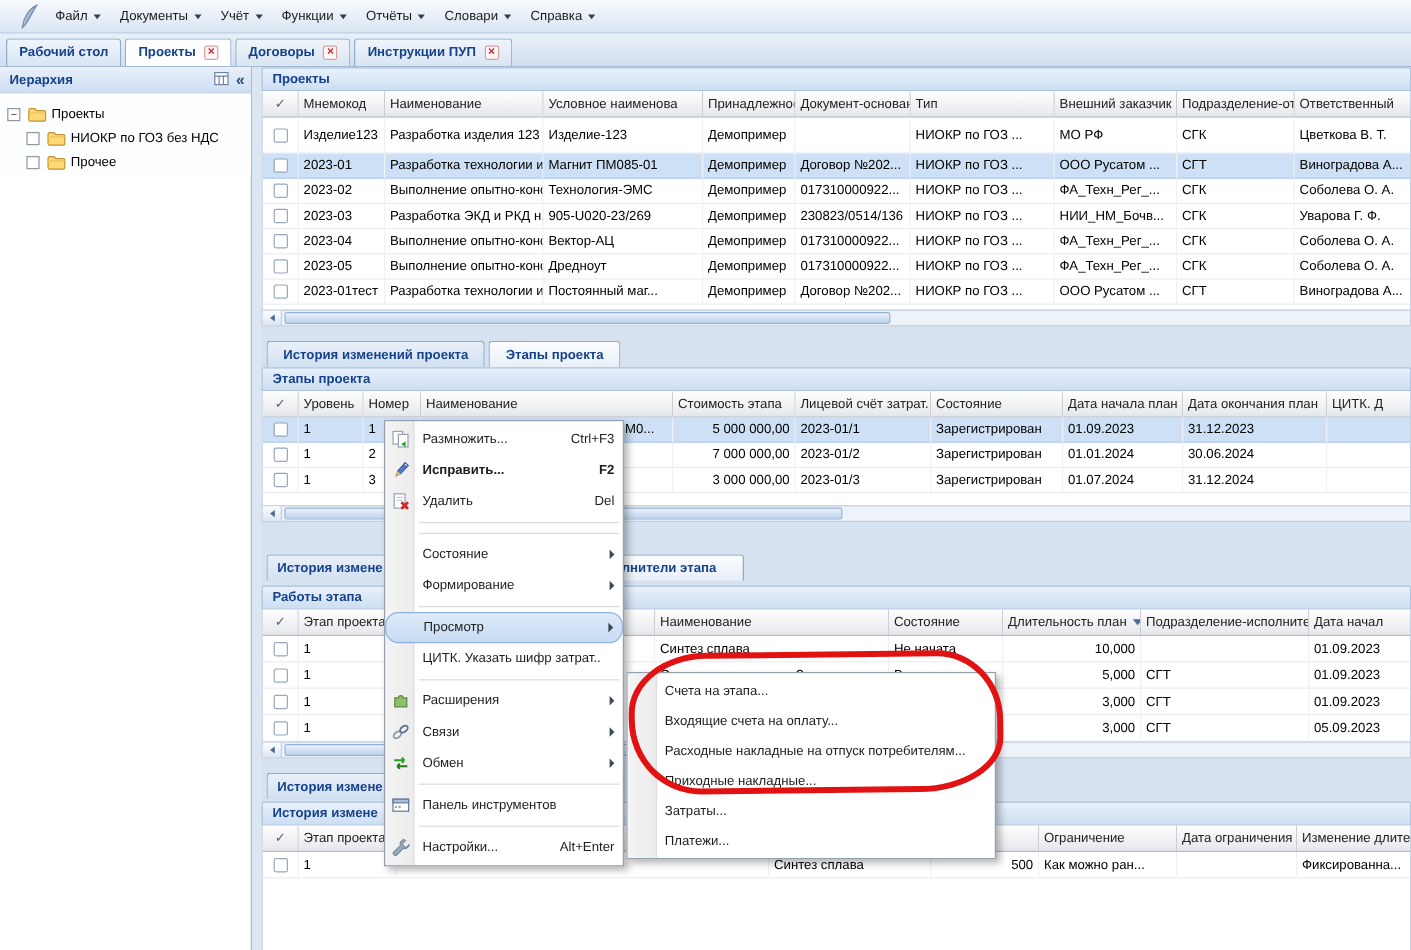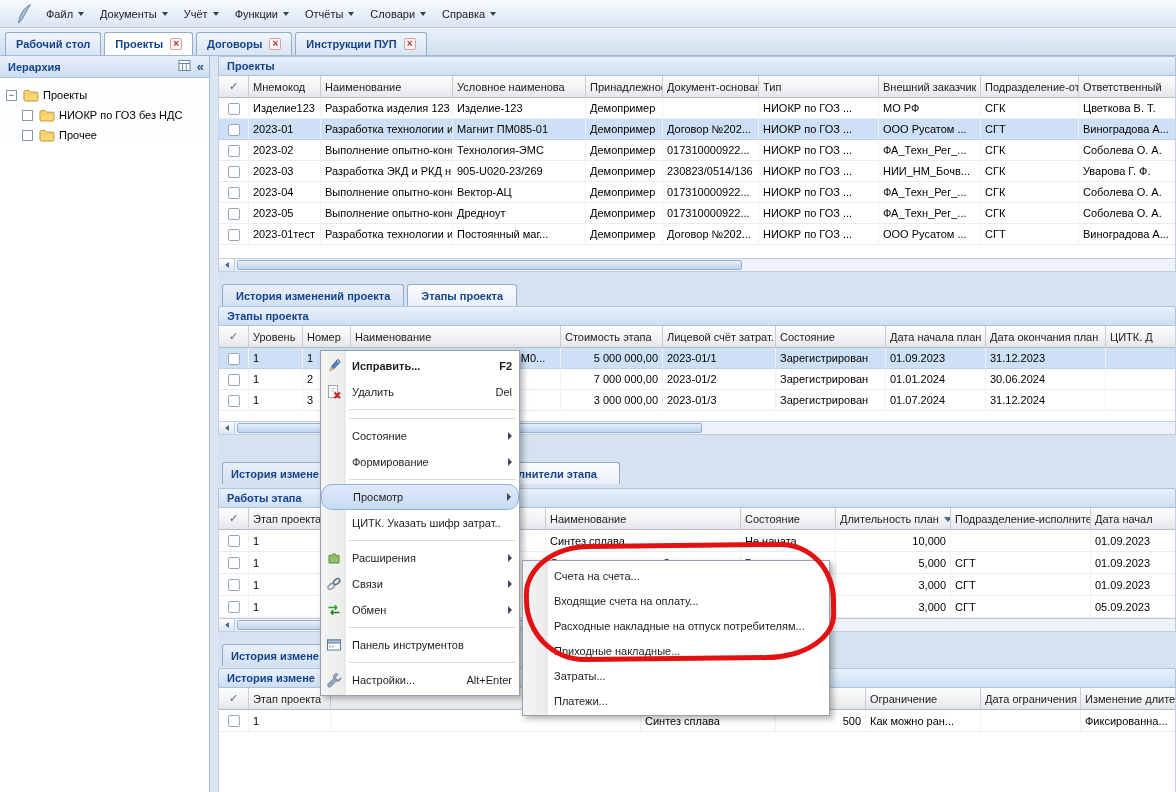--- a/index.html
+++ b/index.html
@@ -203,21 +203,21 @@
               <th><span>Условное наименова</span></th>
               <th><span>Принадлежность</span></th>
               <th><span>Документ-основан</span></th>
               <th><span>Тип</span></th>
               <th><span>Внешний заказчик</span></th>
               <th><span>Подразделение-от</span></th>
               <th><span>Ответственный</span></th>
             </tr>
           </thead>
           <tbody>
-            <tr class="grid-row" style="height: 21px;">
+            <tr class="grid-row" style="height: 30px;">
               <td class="check-col"><span class="checkbox"></span></td>
               <td>Изделие123</td>
               <td>Разработка изделия 123</td>
               <td>Изделие-123</td>
               <td>Демопример</td>
               <td></td>
               <td>НИОКР по ГОЗ ...</td>
               <td>МО РФ</td>
               <td>СГК</td>
               <td>Цветкова В. Т.</td>
@@ -523,20 +523,31 @@
               <td>Как можно ран...</td>
               <td></td>
               <td>Фиксированна...</td>
             </tr>
           </tbody>
         </table>
     </div>
   </div>
 
   <div class="context-menu" id="context-menu">
+      <div class="menu-item">
+        <span class="menu-icon">
+          <svg width="16" height="16" viewBox="0 0 16 16">
+            <rect x="1.5" y="1.5" width="8" height="10.5" fill="#fff" stroke="#98a2ae"></rect>
+            <rect x="6" y="4" width="8" height="10.5" fill="#fff" stroke="#98a2ae"></rect>
+            <path d="M8.3 12.2 L12 9.8 L12 14.6 Z" fill="#2da12d"></path>
+          </svg>
+        </span>
+        <span class="menu-label">Размножить...</span>
+        <span class="menu-shortcut">Ctrl+F3</span>
+      </div>
       <div class="menu-item bold">
         <span class="menu-icon">
           <svg width="16" height="16" viewBox="0 0 16 16">
             <g transform="rotate(42 8 8)">
               <rect x="6.4" y="0.8" width="3.4" height="9.4" fill="#4f81c4" stroke="#2d5590" stroke-width="0.8"></rect>
               <rect x="6.4" y="0.8" width="3.4" height="2" fill="#d0dcef" stroke="#2d5590" stroke-width="0.8"></rect>
               <path d="M6.4 10.2 L8.1 14.4 L9.8 10.2 Z" fill="#e8c98c" stroke="#9a7d4a" stroke-width="0.6"></path>
             </g>
           </svg>
         </span>
@@ -627,21 +638,21 @@
             <path d="M11 1.6 A3.6 3.6 0 0 0 7.6 6.4 L2.2 11.8 A1.9 1.9 0 0 0 4.9 14.5 L10.3 9.1 A3.6 3.6 0 0 0 15 5.6 L12.6 8 L10.2 7.4 L9.6 5 L12 2.6 Z" fill="#93a7bd" stroke="#5d7288" stroke-width="0.7"></path>
           </svg>
         </span>
         <span class="menu-label">Настройки...</span>
         <span class="menu-shortcut">Alt+Enter</span>
       </div>
     </div>
   <div class="submenu" id="submenu">
       <div class="menu-item">
         <span class="menu-icon"></span>
-        <span class="menu-label">Счета на счета...</span>
+        <span class="menu-label">Счета на этапа...</span>
       </div>
       <div class="menu-item">
         <span class="menu-icon"></span>
         <span class="menu-label">Входящие счета на оплату...</span>
       </div>
       <div class="menu-item">
         <span class="menu-icon"></span>
         <span class="menu-label">Расходные накладные на отпуск потребителям...</span>
       </div>
       <div class="menu-item">

